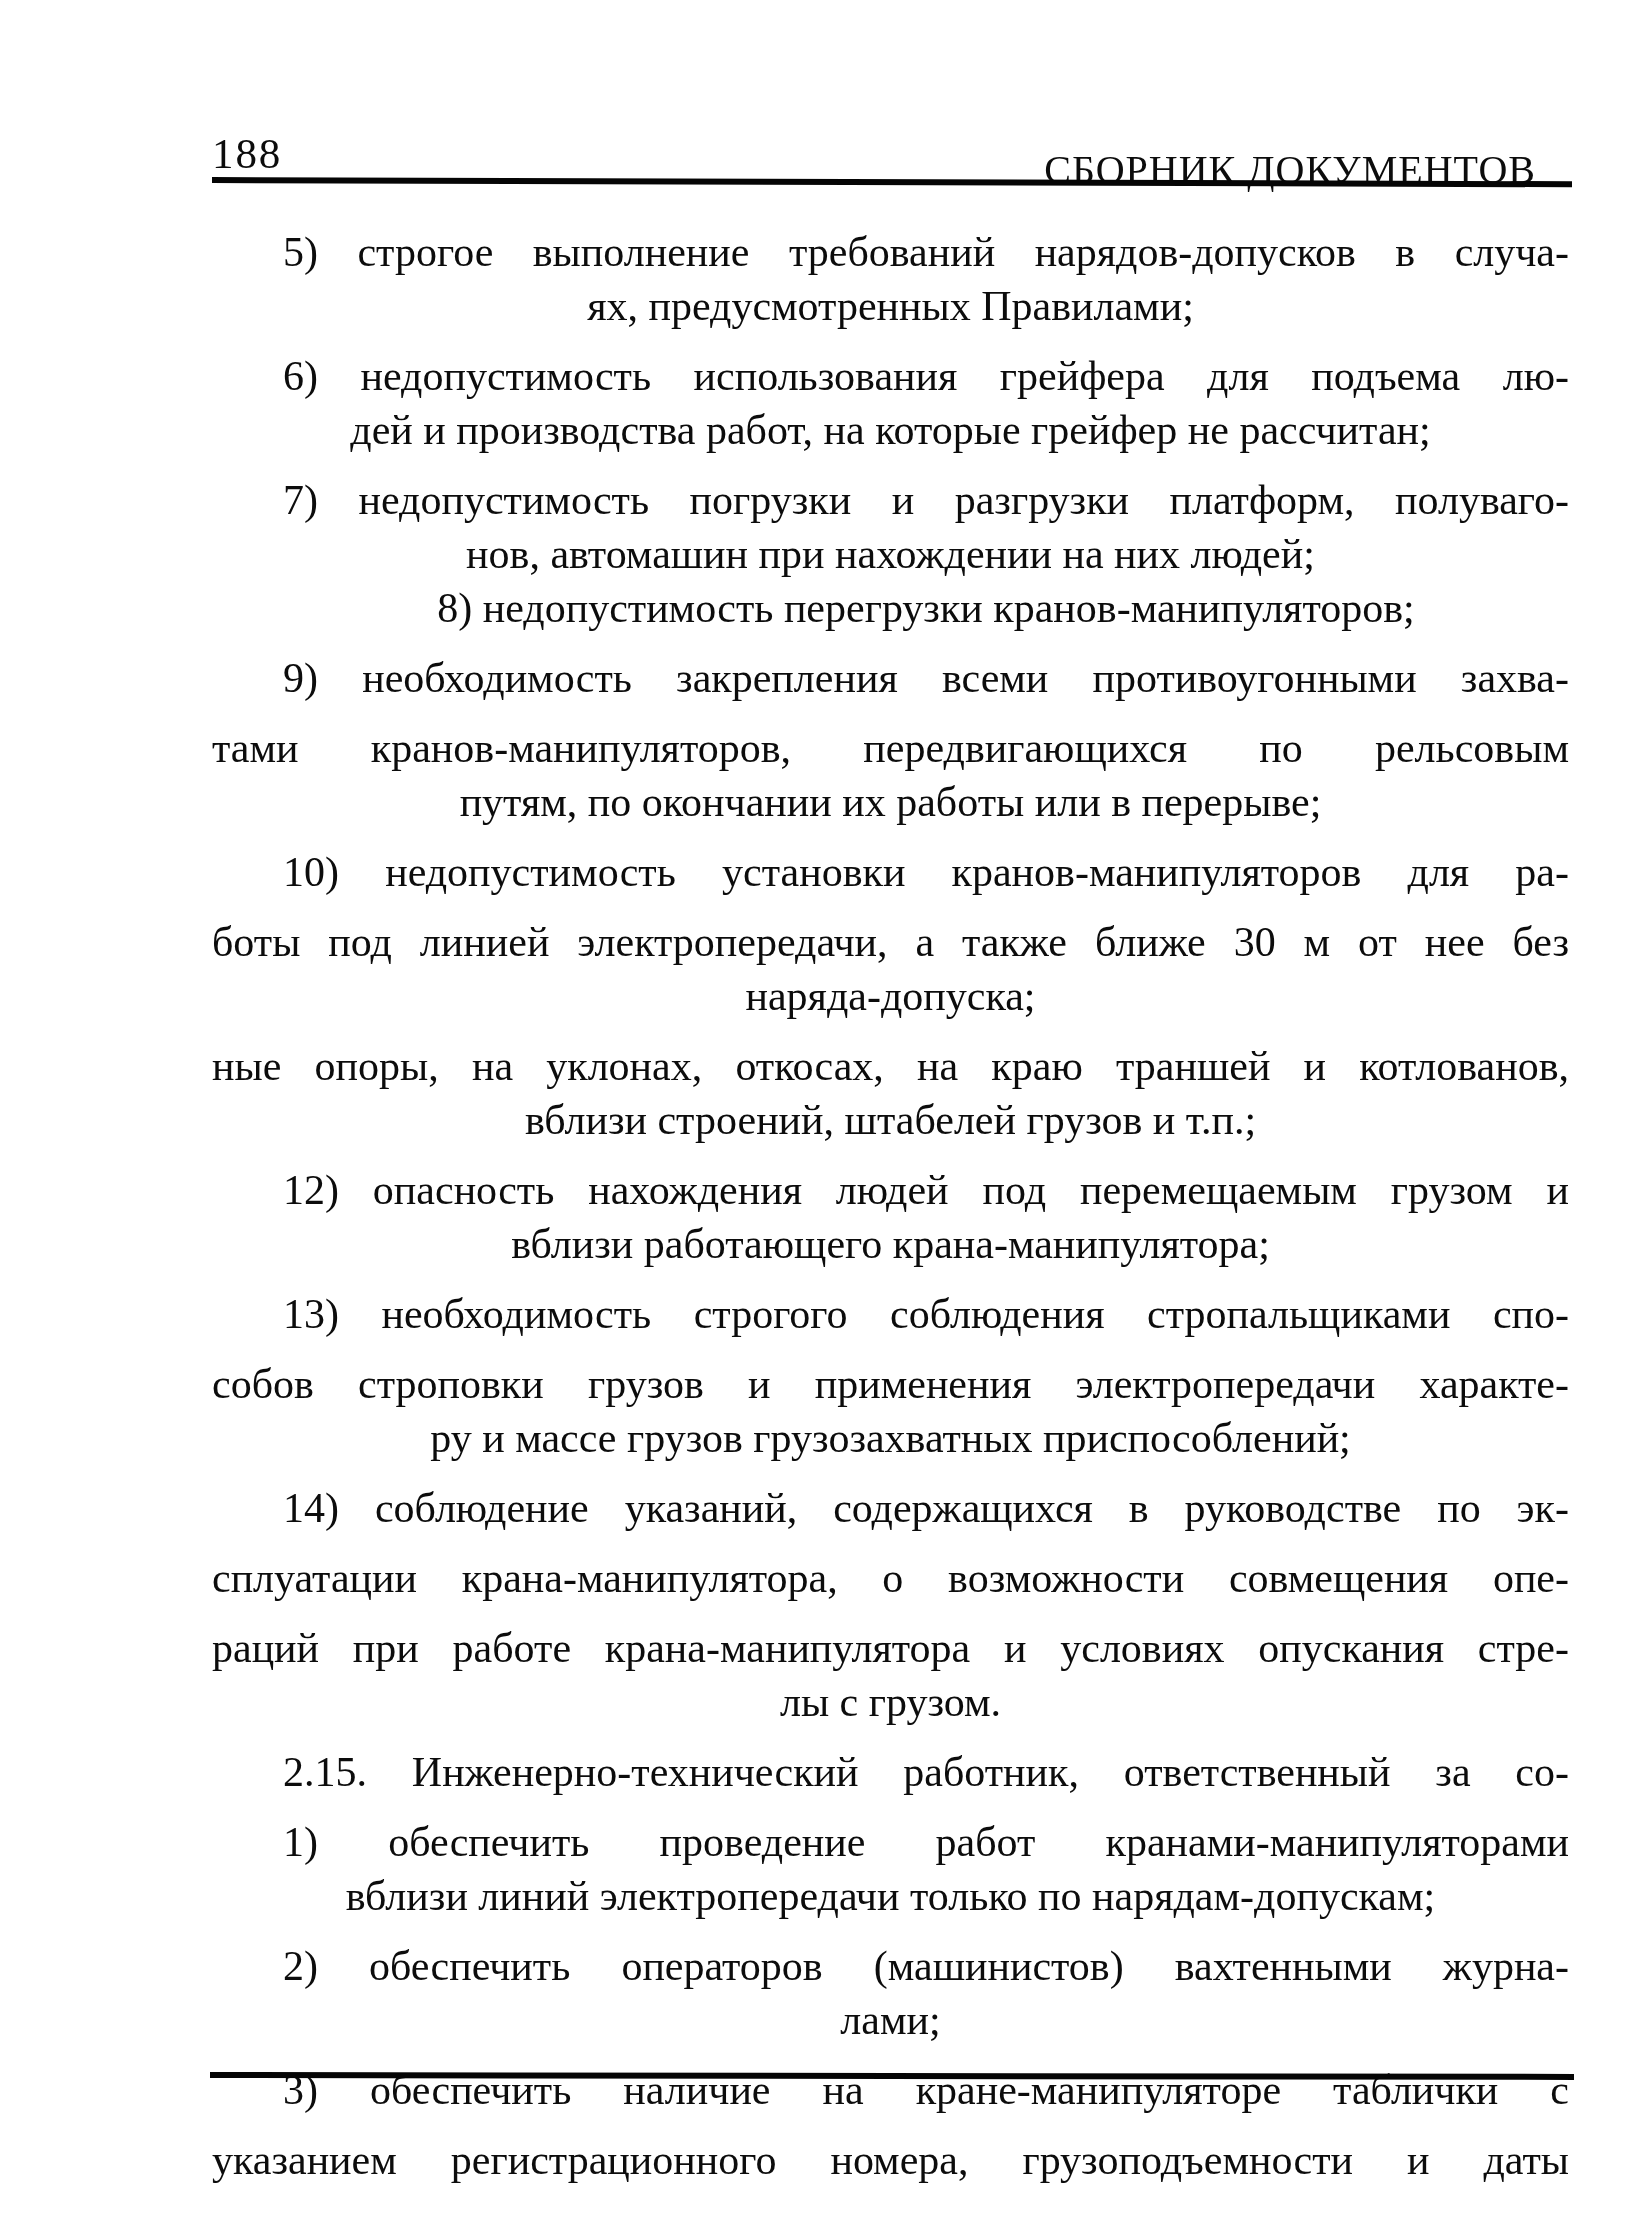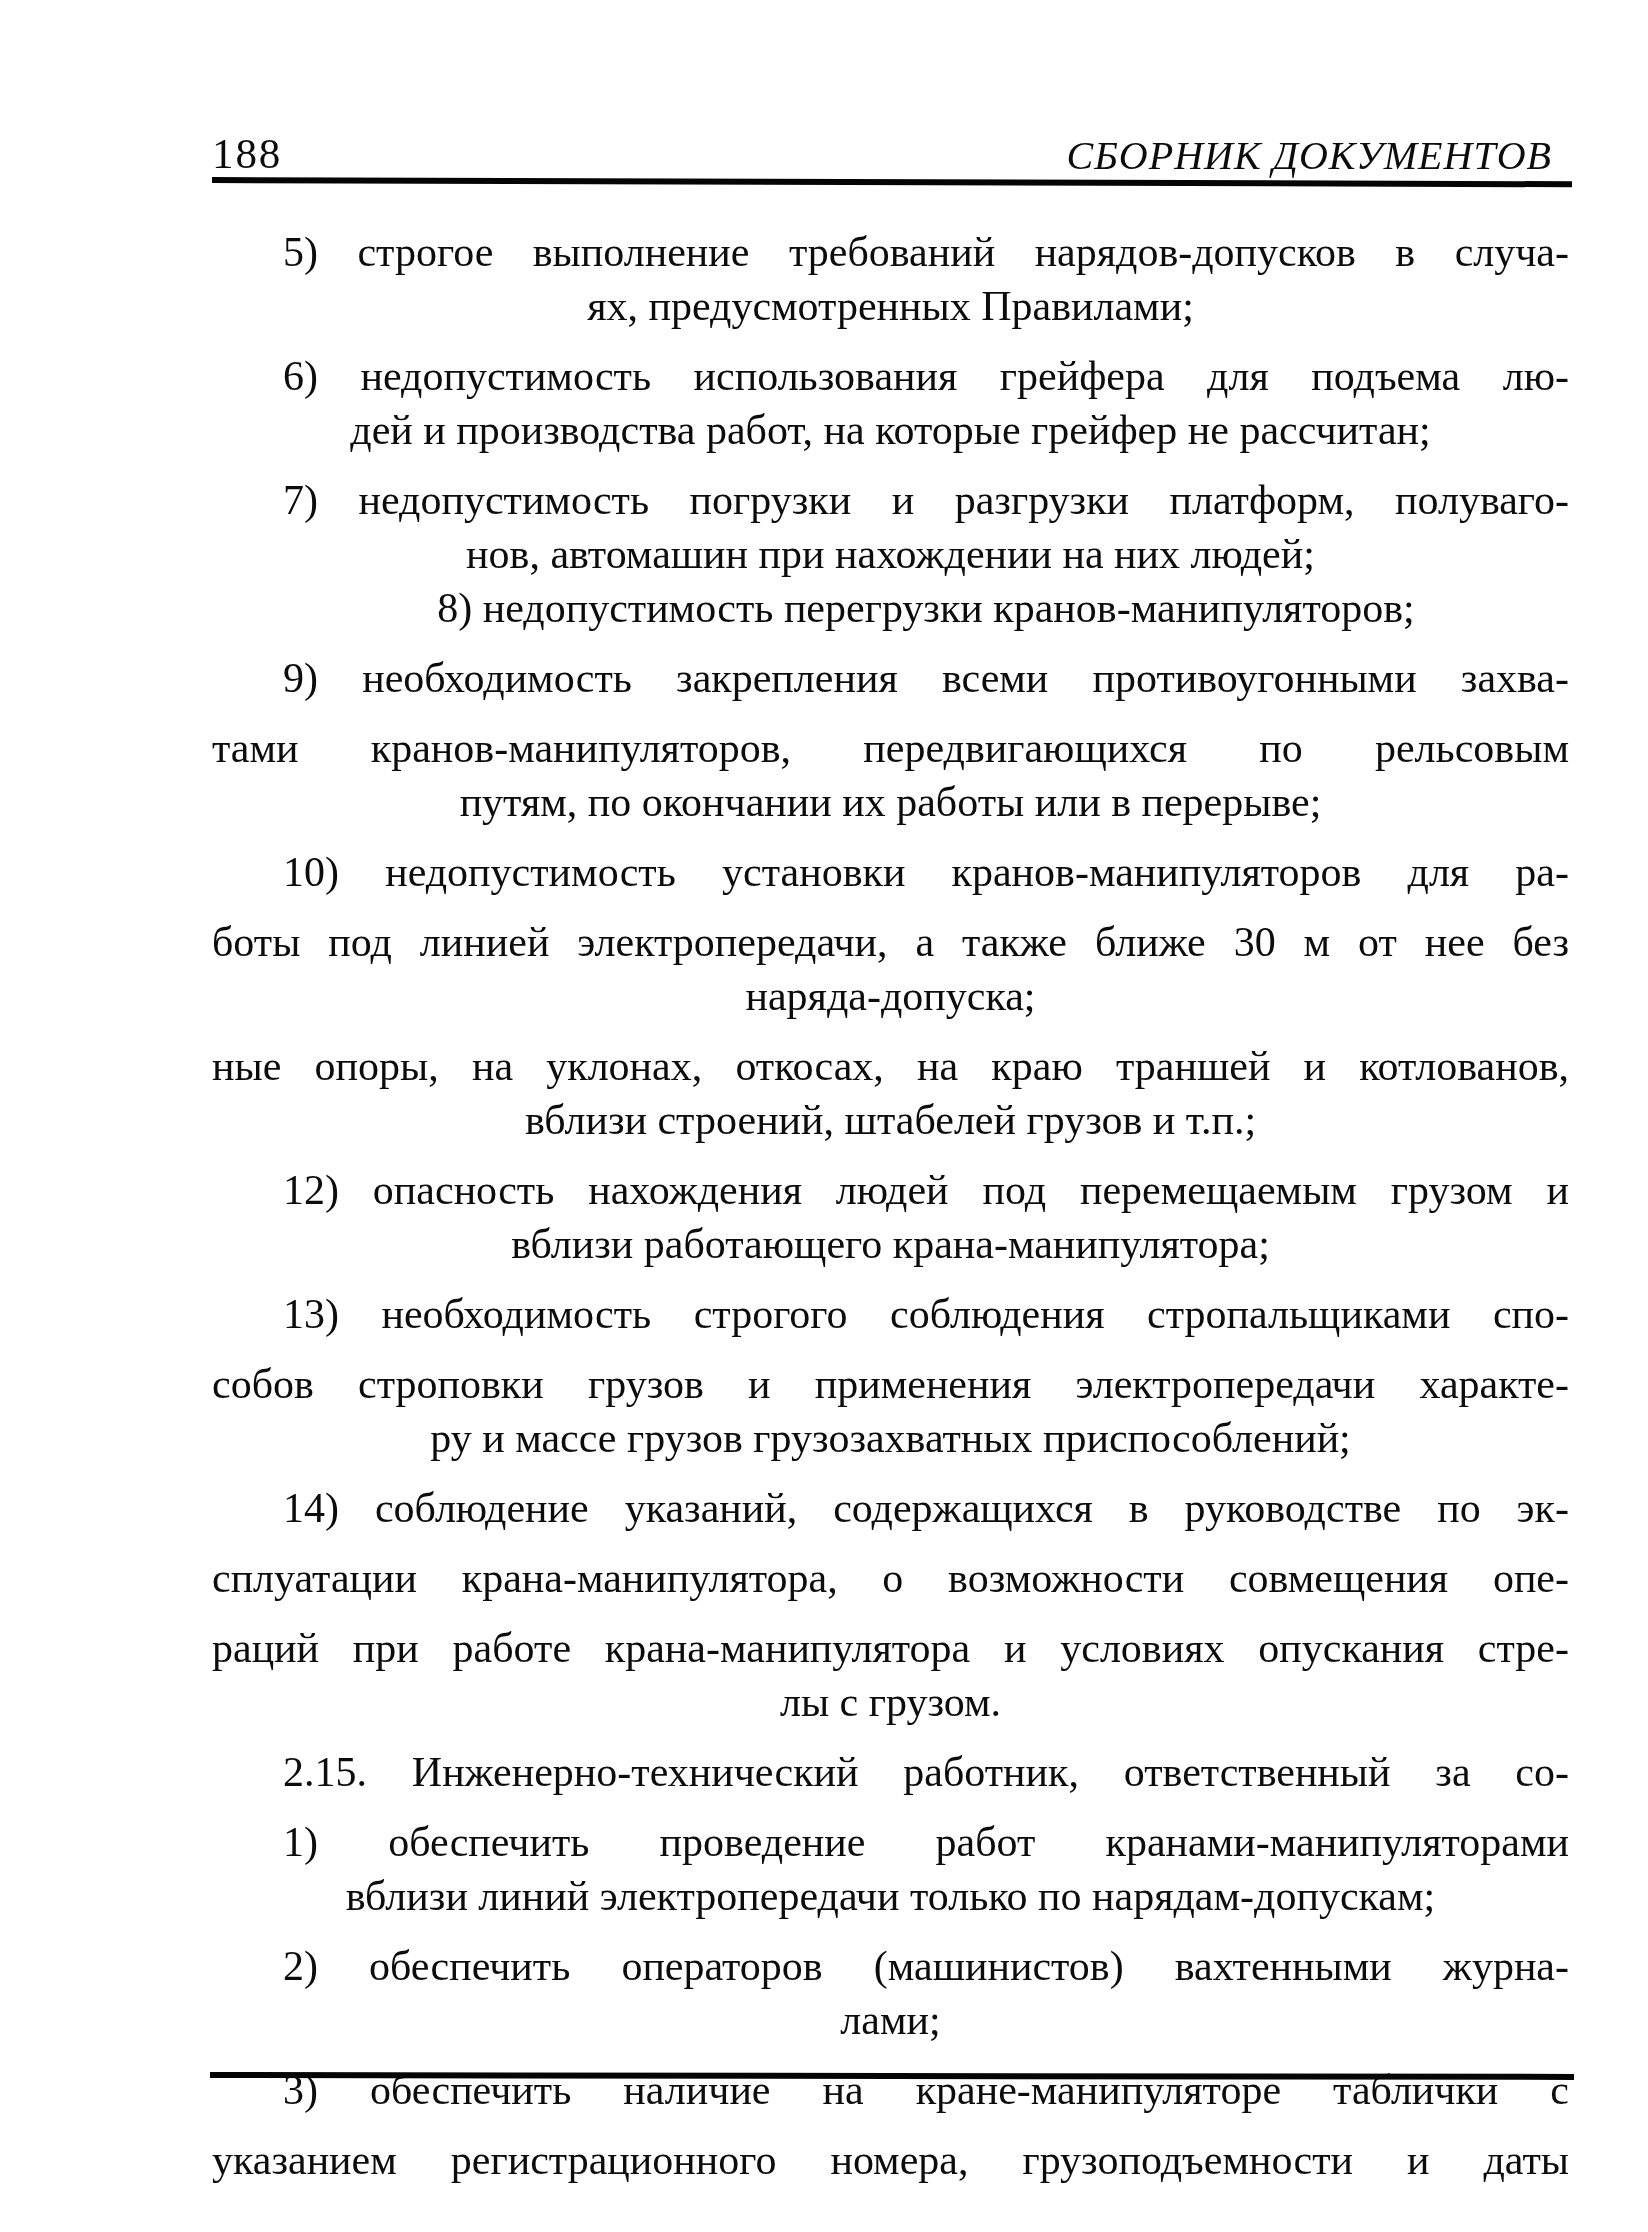--- a/index.html
+++ b/index.html
@@ -4,37 +4,35 @@
 <style>
   html, body { margin: 0; padding: 0; background: #ffffff; }
   .page {
     position: relative;
     width: 1613px;
     height: 2233px;
     background: var(--paper, #ffffff);
     color: var(--ink, #0c0c0c);
     font-family: "Liberation Serif", "DejaVu Serif", serif;
     overflow: hidden;
-    padding-left: 16px;
   }
   .page-number {
     position: absolute;
     left: 212px;
     top: 132px;
     font-size: 43px;
     line-height: 1;
     letter-spacing: 1.9px;
   }
   .header-title {
     position: absolute;
     right: 77px;
-    top: 136px;
+    top: 150px;
     font-size: 40px;
     line-height: 1;
-    font-style: italic;
     letter-spacing: 1px;
     white-space: nowrap;
   }
   .rule {
     position: absolute;
     background: #050505;
     height: 5.7px;
   }
   .rule.header-rule {
     left: 212px;

